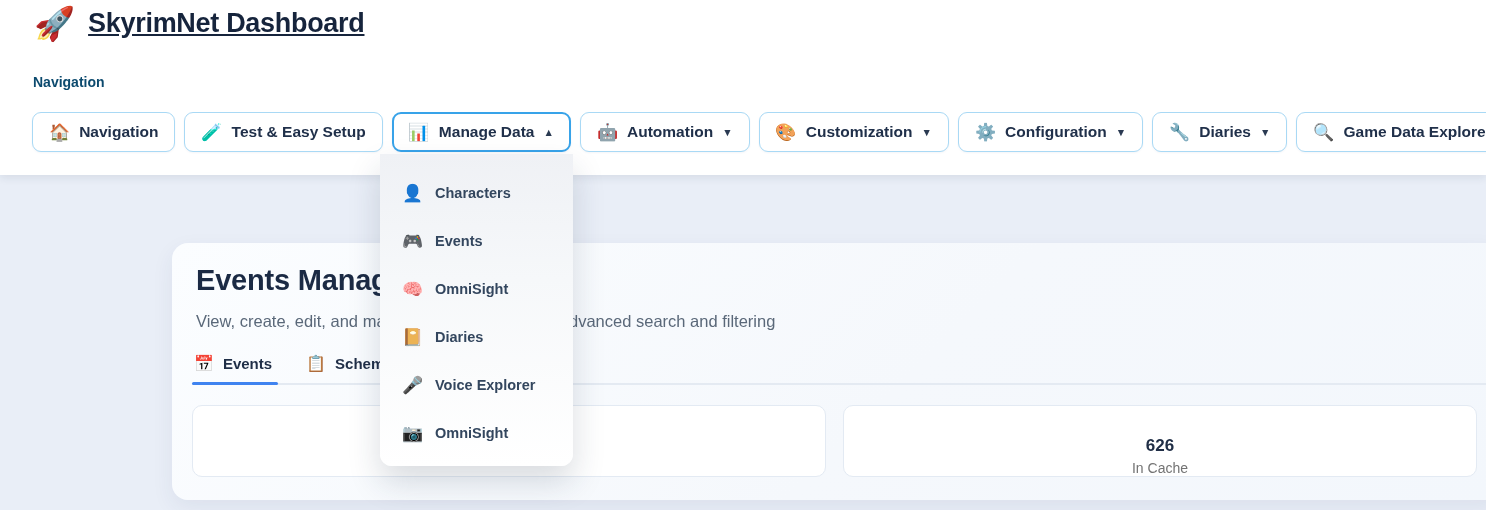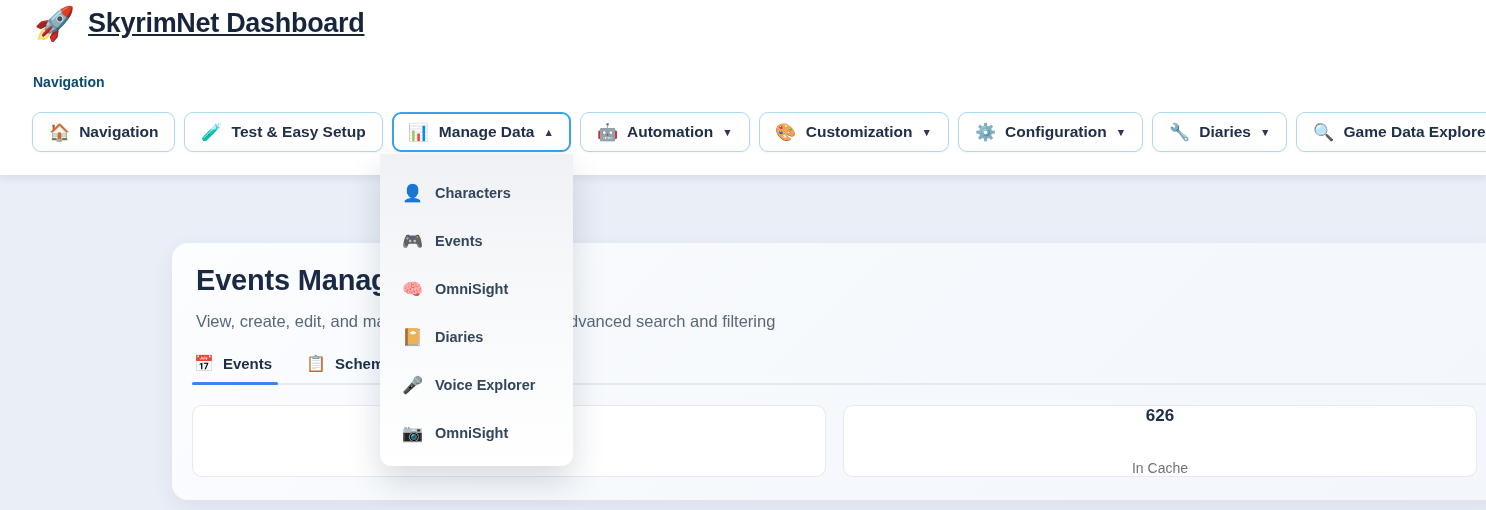--- a/index.html
+++ b/index.html
@@ -95,21 +95,21 @@
   .cards {
     position: absolute; left: 20px; right: 25px; top: 162px;
     display: flex; gap: 17px;
   }
   .card {
     flex: 1; height: 72px;
     background: #ffffff;
     border: 1px solid #e3eaf3;
     border-radius: 10px;
     display: flex; flex-direction: column;
-    align-items: center; justify-content: space-between; gap: 4px;
+    align-items: center; justify-content: flex-end; gap: 4px;
   }
   .card-value { font-size: 17px; font-weight: 700; color: #202e46; }
   .card-value:empty, .card-label:empty { display: none; }
   .card-label { font-size: 14px; color: #737373; }
 
   
   .dropdown {
     position: absolute; left: 380px; top: 154px;
     width: 193px; height: 312px;
     background: linear-gradient(180deg, #eff1f5 0%, #f6f8fa 40%, #ffffff 100%);

